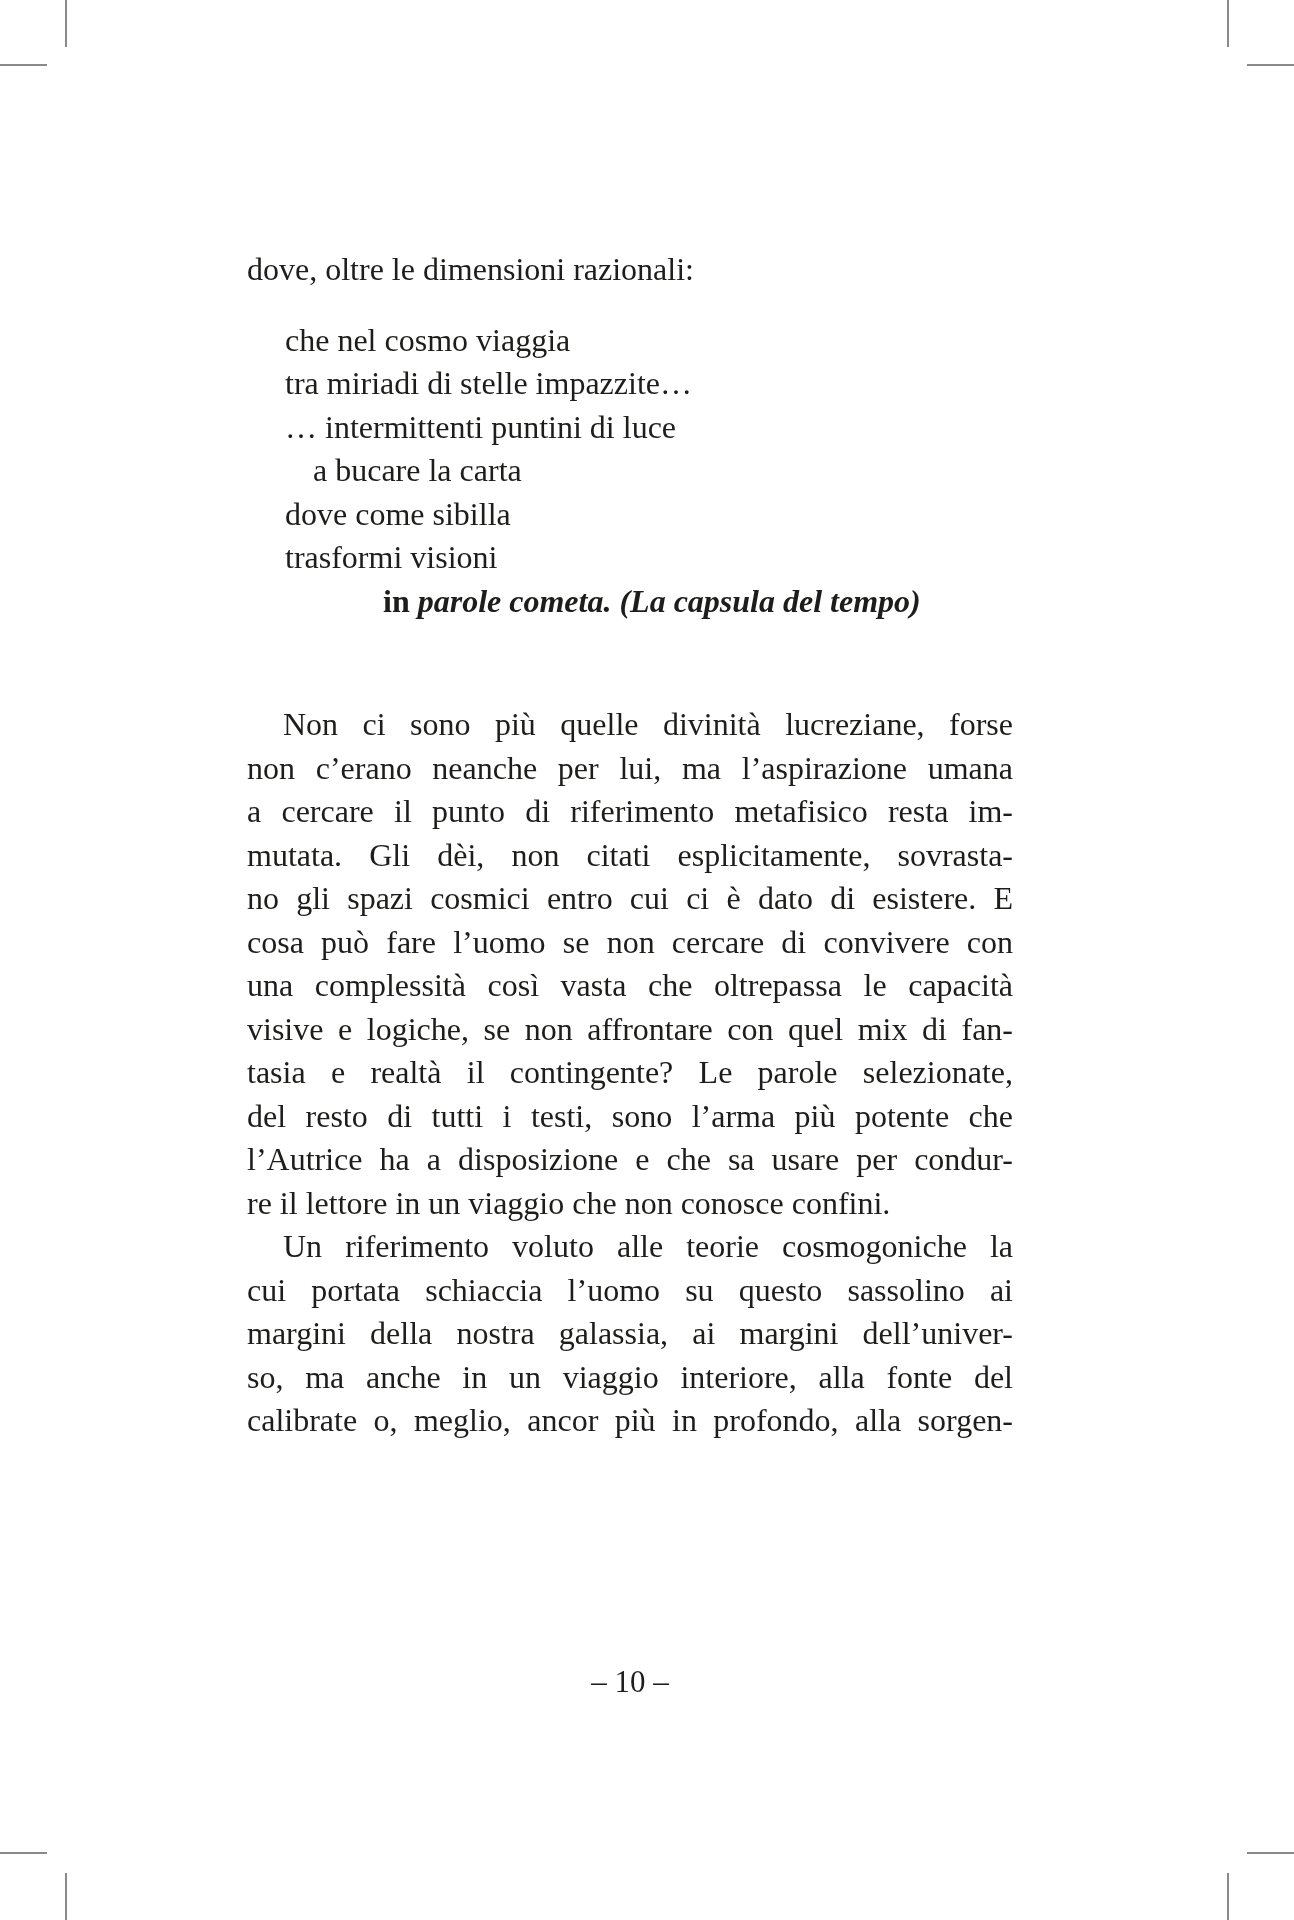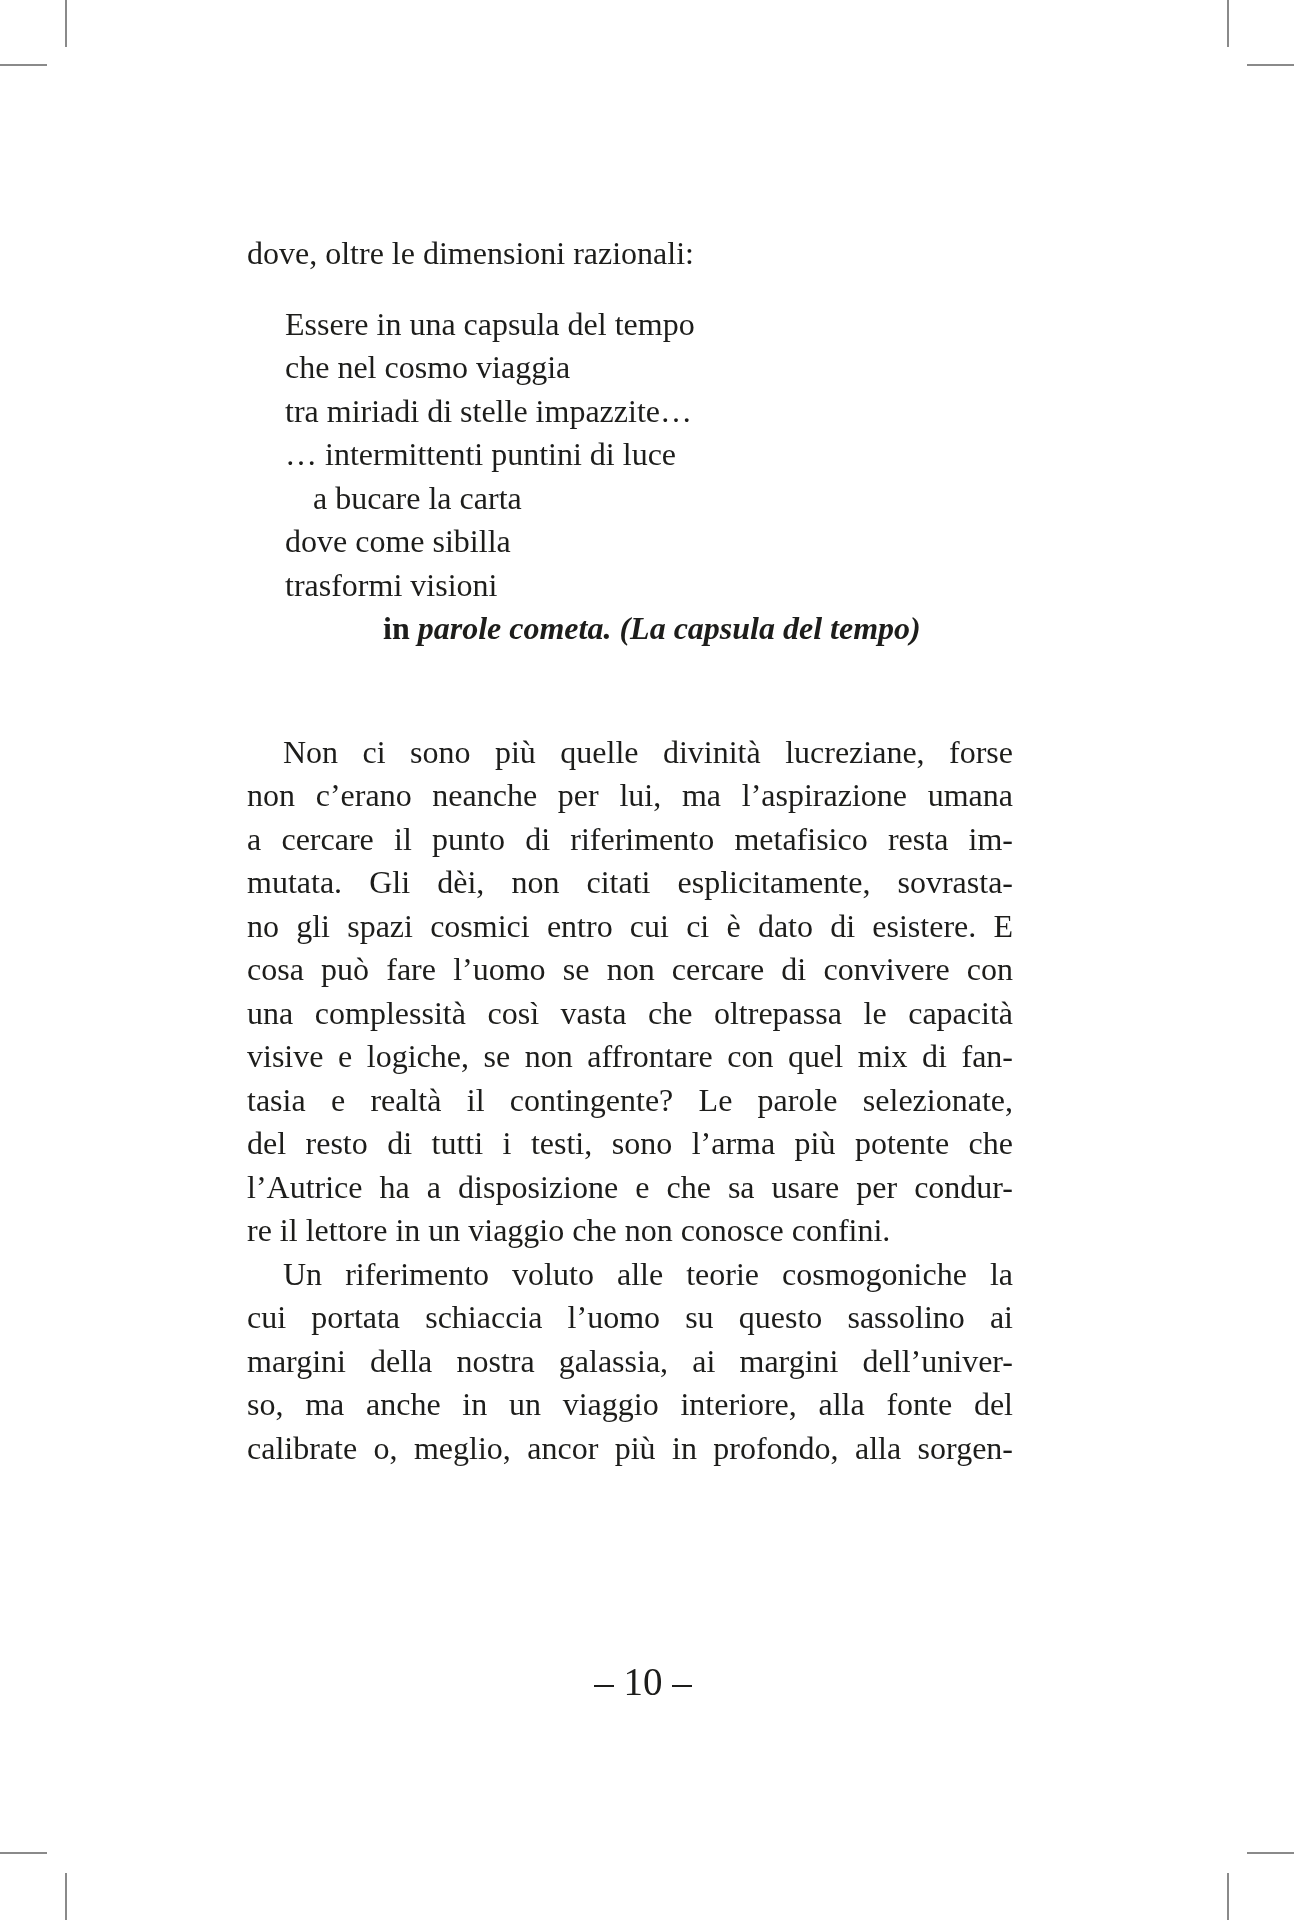--- a/index.html
+++ b/index.html
@@ -17,21 +17,21 @@
     overflow:hidden;
   }
   
   .crop{position:absolute;background:var(--crop);}
   .crop.v{width:2px;height:47px;}
   .crop.h{width:47px;height:2px;}
 
   
   .text-block{
     position:absolute;
-    left:247px;top:232px;
+    left:247px;top:248px;
     width:766px;
     font-size:32px;
     line-height:43.5px;
   }
   .jline{
     text-align:justify;
     text-align-last:justify;
   }
   .lastline{
     text-align:left;
@@ -42,45 +42,44 @@
   .poem{margin-top:27px;margin-left:38px;}
   .poem-line{text-align:left;}
   .poem-line.ind-mid{margin-left:28px;}
   .poem-line.ind-deep{margin-left:98px;font-weight:bold;}
   .it{font-style:italic;}
 
   .para-2{margin-top:80px;}
 
   .page-footer{
     position:absolute;
-    left:260px;top:1662px;
+    left:247px;top:1662px;
     width:766px;
     text-align:center;
-    font-size:39px;
+    font-size:31px;
     line-height:40px;
   }
 </style>
 </head>
 <body>
 
 <div class="crop v" style="left:65px;top:0;"></div>
 <div class="crop h" style="left:0;top:64px;"></div>
 <div class="crop v" style="left:1227px;top:0;"></div>
 <div class="crop h" style="left:1247px;top:64px;"></div>
 <div class="crop h" style="left:0;top:1852px;"></div>
 <div class="crop v" style="left:65px;top:1873px;"></div>
 <div class="crop h" style="left:1247px;top:1852px;"></div>
 <div class="crop v" style="left:1227px;top:1873px;"></div>
 
 <div class="text-block">
 
   <div class="lastline">dove, oltre le dimensioni razionali:</div>
 
   <div class="poem">
-    <div class="poem-line">Essere in una capsula del tempo</div>
     <div class="poem-line">che nel cosmo viaggia</div>
     <div class="poem-line">tra miriadi di stelle impazzite…</div>
     <div class="poem-line">… intermittenti puntini di luce</div>
     <div class="poem-line ind-mid">a bucare la carta</div>
     <div class="poem-line">dove come sibilla</div>
     <div class="poem-line">trasformi visioni</div>
     <div class="poem-line ind-deep"><span>in </span><span class="it">parole cometa. (La capsula del tempo)</span></div>
   </div>
 
   <div class="para para-2">

